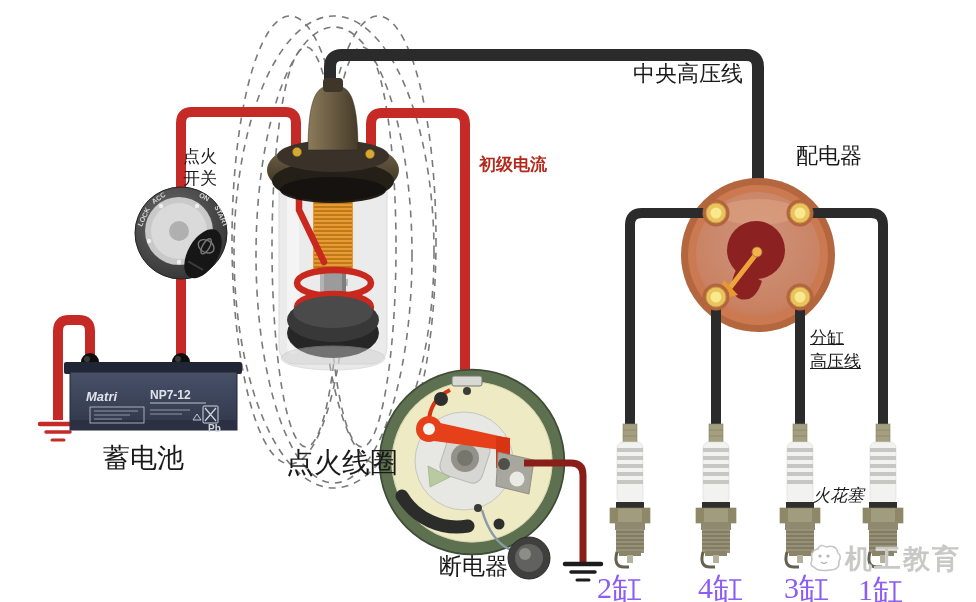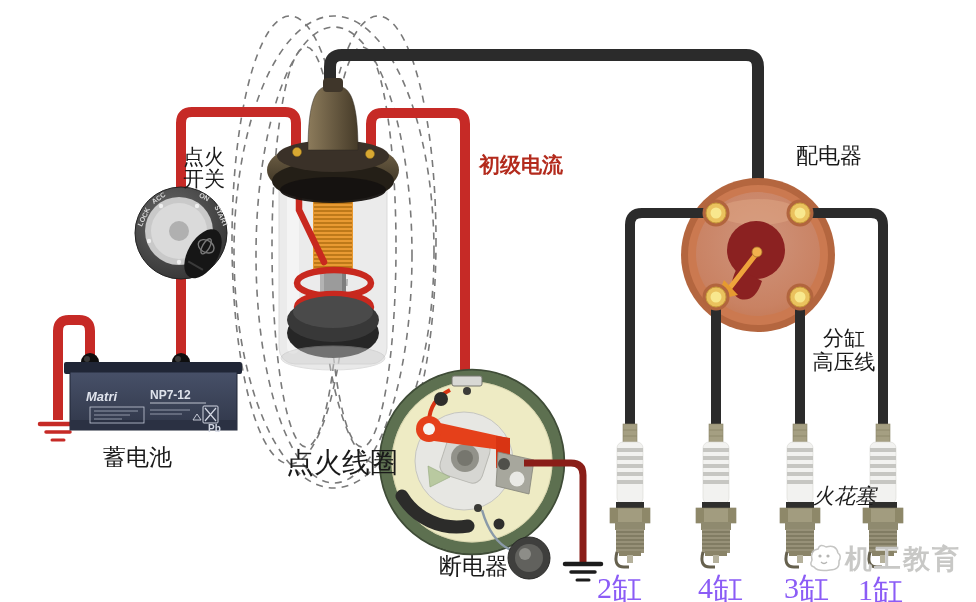--- a/index.html
+++ b/index.html
@@ -1,23 +1,23 @@
 <!DOCTYPE html>
 <html><head>
 <meta charset="utf-8">
 <style>
   html,body{margin:0;padding:0;background:#fff;}
   .scene{position:relative;width:976px;height:602px;background:#ffffff;overflow:hidden;
          font-family:"Liberation Serif",serif;}
   .scene svg.base{position:absolute;left:0;top:0;}
-  .lbl{position:absolute;color:#1a1a1a;font-size:21px;line-height:24px;white-space:pre-line;
+  .lbl{position:absolute;color:#1a1a1a;font-size:17px;line-height:24px;white-space:pre-line;
        font-family:"Liberation Serif",serif;}
   .lbl.big{font-size:22px;}
   .lbl.red{color:#b32a1c;font-weight:600;}
-  .lbl.right{text-align:center;}
+  .lbl.right{text-align:left;text-decoration:underline;}
   .cyl{position:absolute;font-size:30px;color:#8b5cf6;font-weight:400;}
   .watermark-text{position:absolute;left:845px;top:541px;font-family:"Liberation Sans",sans-serif;
        font-size:27px;font-weight:bold;letter-spacing:2px;color:#c8c8c6;
        text-shadow:0 1px 0 #ffffff;}
   .watermark-logo{position:absolute;left:806px;top:540px;}
 </style>
 </head>
 <body>
 
 <div class="scene">
@@ -308,23 +308,24 @@
   <path fill="none" stroke="#8a1e18" stroke-width="7" stroke-linejoin="round" d="M 524 463 H 571 Q 583 463 583 475 V 562"></path>
   <g stroke="#1c1c1c" stroke-linecap="round">
     <line x1="565" y1="564" x2="601" y2="564" stroke-width="4.5"></line>
     <line x1="571" y1="572" x2="595" y2="572" stroke-width="3.5"></line>
     <line x1="577" y1="580" x2="589" y2="580" stroke-width="3"></line>
   </g>
 </svg>
 
 <div class="lbl" style="left:183px;top:146px;line-height:22px;">点火
 开关</div>
+<div class="lbl big" style="left:633px;top:62px;">中央高压线</div>
 <div class="lbl big" style="left:765px;top:144px;padding-left:31px;">配电器</div>
 <div class="lbl red" style="left:479px;top:153px;">初级电流</div>
-<div class="lbl big" style="left:103px;top:446px;font-size:23px;text-align:right;">蓄电池</div>
+<div class="lbl big" style="left:103px;top:446px;font-size:27px;text-align:right;">蓄电池</div>
 <div class="lbl big" style="left:286px;top:451px;font-size:28px;">点火线圈</div>
 <div class="lbl big" style="left:439px;top:555px;font-size:23px;text-align:right;">断电器</div>
 <div class="lbl right" style="left:810px;top:326px;width:68px;">分缸
 高压线</div>
 <div class="lbl" style="left:813px;top:484px;font-style:italic;">火花塞</div>
 
 <div class="cyl" style="left:597px;top:568px;">2缸</div>
 <div class="cyl" style="left:698px;top:568px;">4缸</div>
 <div class="cyl" style="left:784px;top:568px;">3缸</div>
 <div class="cyl" style="left:858px;top:570px;">1缸</div>

